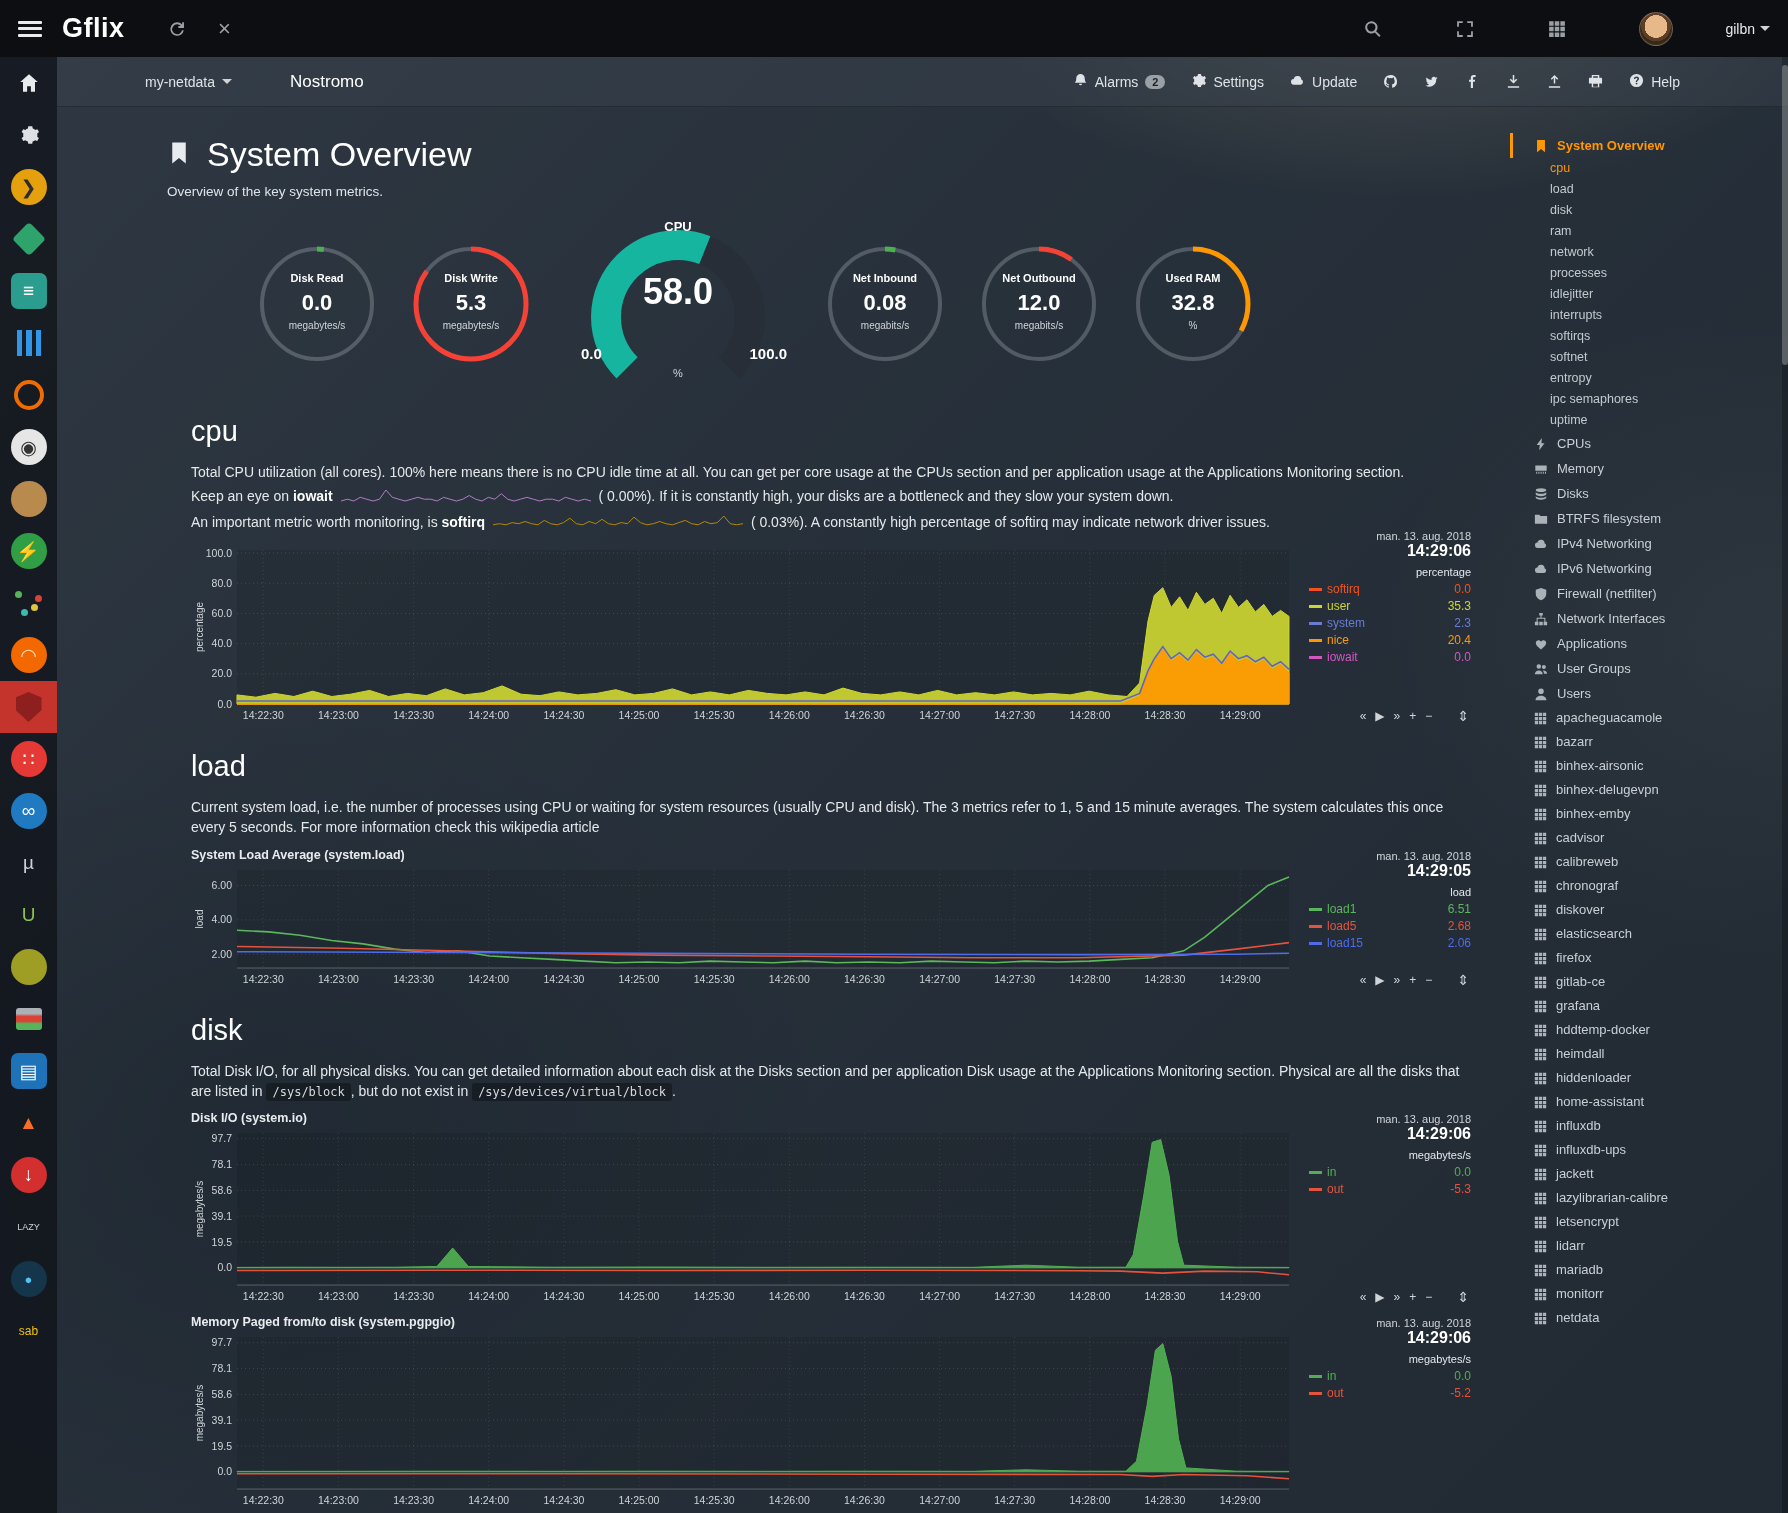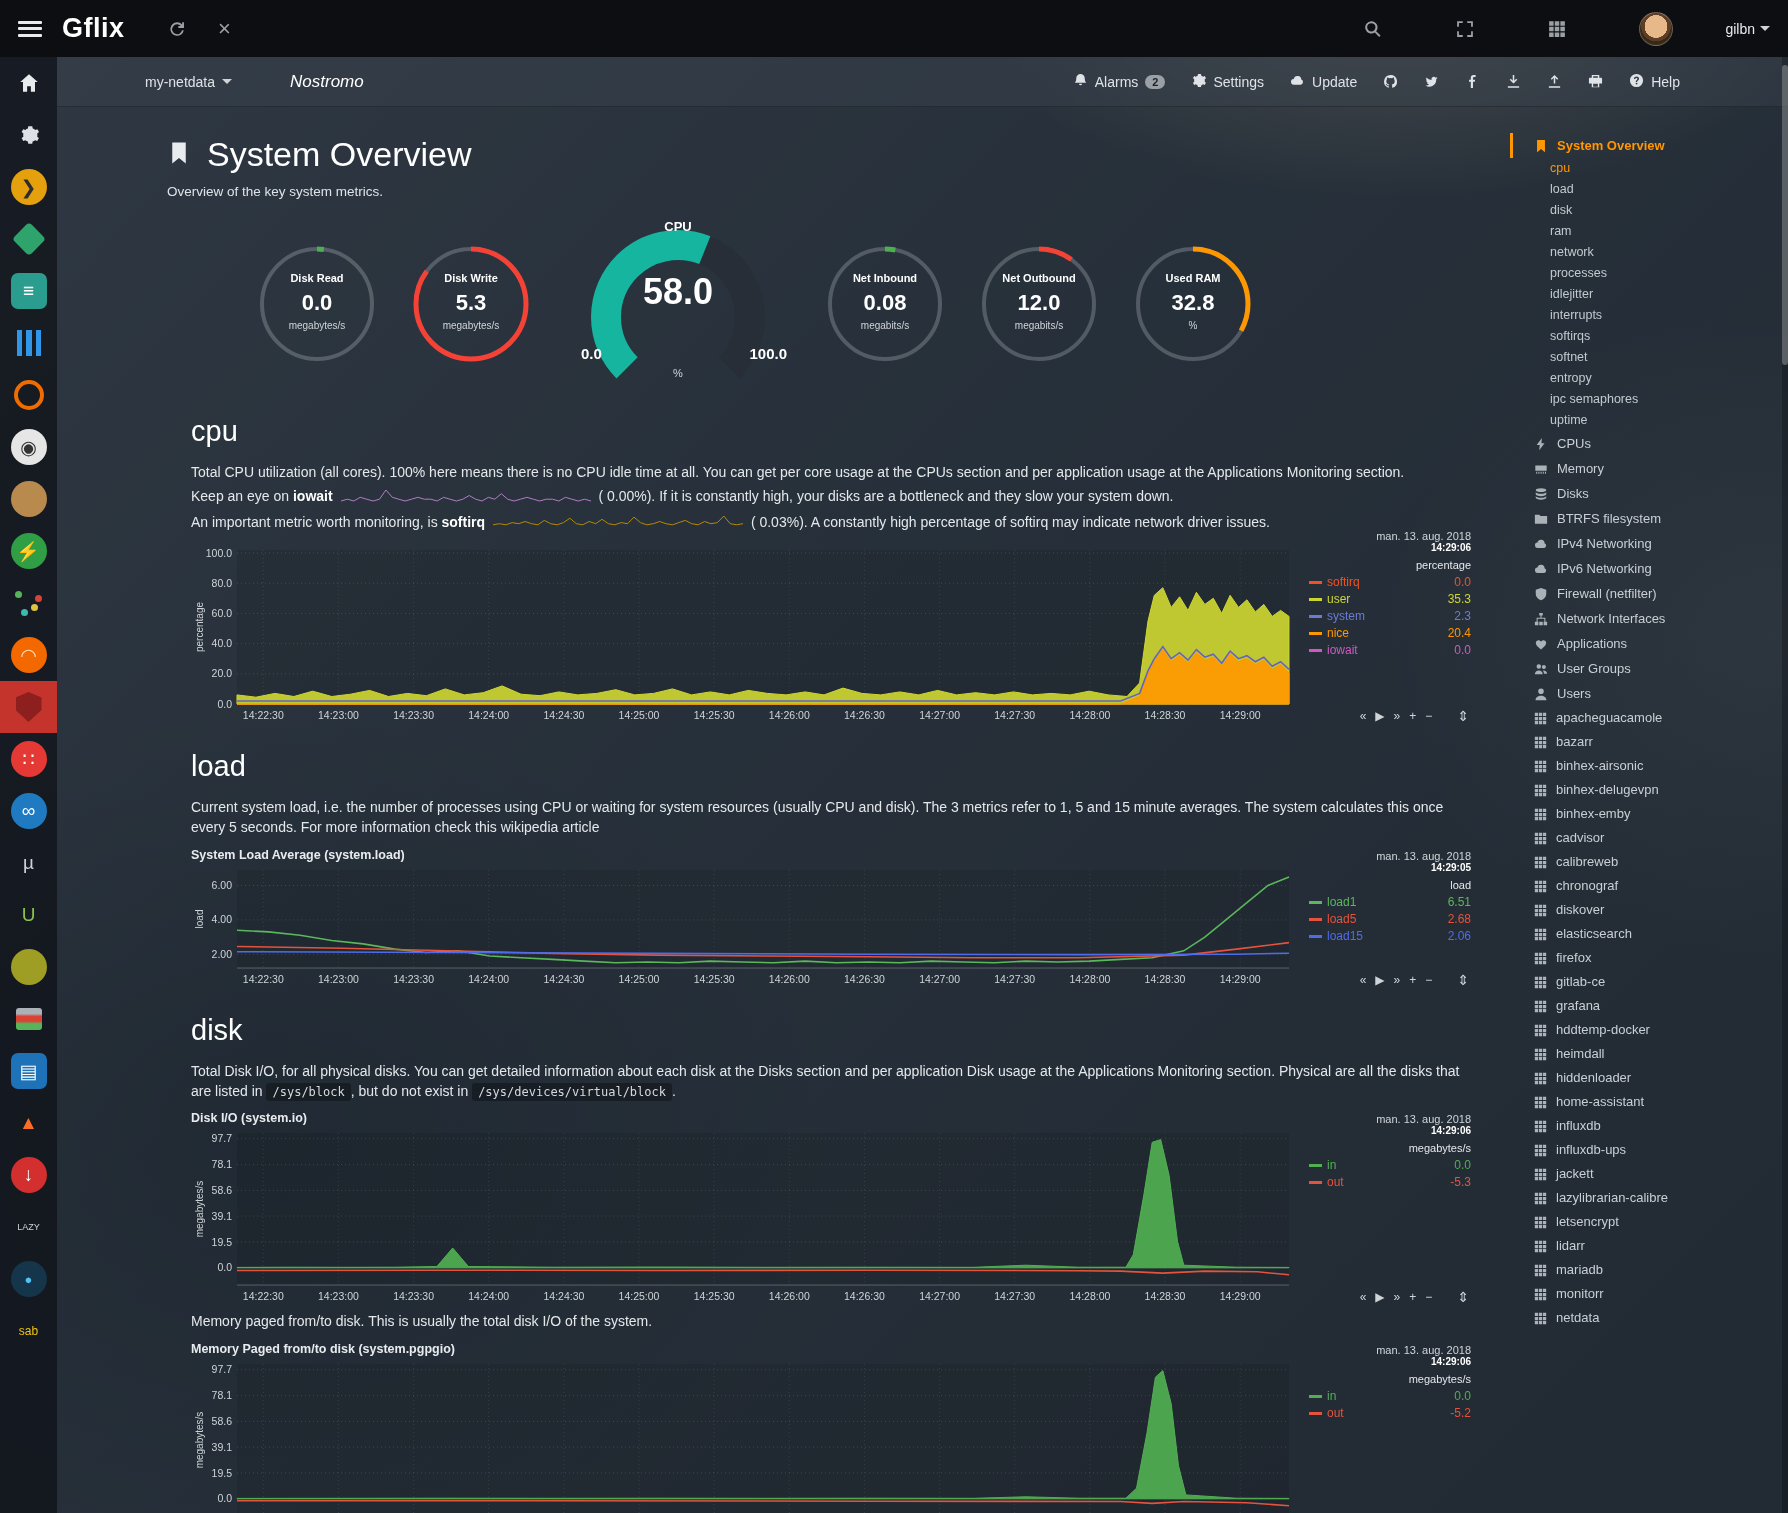--- a/index.html
+++ b/index.html
@@ -39,21 +39,21 @@
   .tile.shield { clip-path:polygon(50% 0,100% 18%,100% 60%,50% 100%,0 60%,0 18%); width:26px; height:30px; }
   .tile.scatter i { position:absolute; width:7px; height:7px; border-radius:50%; }
   .tile.scatter i:nth-child(1){ left:4px; top:6px; background:#58b45a;}
   .tile.scatter i:nth-child(2){ right:5px; top:10px; background:#d84336;}
   .tile.scatter i:nth-child(3){ left:10px; bottom:5px; background:#3fb8af;}
   .tile.scatter i:nth-child(4){ right:9px; bottom:10px; background:#e0c341;}
   
   .nd-region { position:absolute; left:57px; top:57px; right:0; bottom:0; background:rgba(34,41,50,0.60); }
   .nd-header { height:50px; background:rgba(58,67,78,0.45); border-bottom:1px solid rgba(0,0,0,0.25); display:flex; align-items:center; font-size:14px; }
   .ndh-host { margin-left:88px; color:#dfe3e8; display:flex; align-items:center; gap:7px; cursor:pointer; }
-  .ndh-server { margin-left:58px; font-size:17px; color:#fff;font-style:italic; }
+  .ndh-server { margin-left:58px; font-size:17px; color:#fff; }
   .ndh-right { margin-left:auto; display:flex; align-items:center; gap:26px; padding-right:108px; color:#dfe3e8; }
   .ndh-item { display:flex; align-items:center; gap:7px; cursor:pointer; white-space:nowrap; }
   .ndh-item svg { width:15px; height:15px; }
   .badge { background:#9aa0a6; color:#1b2027; font-size:11px; font-weight:bold; border-radius:9px; padding:1px 7px; }
   
   .nd-main { position:absolute; left:0; top:50px; right:278px; bottom:0; padding:28px 34px 0 110px; overflow:hidden; }
   .page-title-row { display:flex; align-items:center; gap:16px; }
   .page-title-row svg { width:24px; height:30px; color:#e8ecef; }
   .page-title { font-size:34px; font-weight:normal; color:#fff; }
   .page-sub { font-size:13.5px; margin-top:10px; color:#dfe3e8; }
@@ -75,21 +75,21 @@
   .desc { font-size:14px; line-height:1.45; color:#e4e8eb; margin:4px 0 4px 24px; max-width:1290px; }
   .desc b { color:#fff; }
   .code { font-family:"DejaVu Sans Mono", monospace; font-size:12px; background:rgba(15,18,22,0.55); color:#d6dade; padding:2px 6px; border-radius:3px; }
   .spark { vertical-align:middle; margin:0 4px; }
   
   .chart { margin:10px 0 6px 24px; }
   .chart-title { font-size:12.5px; font-weight:bold; color:#e8ecef; margin-bottom:2px; }
   .chart-flex { display:flex; }
   .legend { width:172px; padding-left:10px; font-size:12px; position:relative; }
   .lg-date { text-align:right; color:#cfd4d8; font-size:11px; margin-top:-14px; }
-  .lg-time { text-align:right; color:#fff; font-weight:bold; font-size:10px; }
+  .lg-time { text-align:right; color:#fff; font-weight:bold; font-size:16px; }
   .lg-unit { text-align:right; color:#e4e8eb; font-size:11px; margin:6px 0 3px; }
   .lg-row { display:flex; justify-content:space-between; line-height:17px; cursor:pointer; }
   .lg-name { display:flex; align-items:center; gap:5px; }
   .lg-dash { display:inline-block; width:13px; height:3px; }
   .toolbar { position:absolute; bottom:0; right:2px; display:flex; gap:9px; color:#cfd4d8; font-size:12px; align-items:center; }
   .tb-btn { cursor:pointer; }
   .tb-btn.resize { margin-left:16px; font-size:14px; }
   
   .nd-menu { position:absolute; right:0; top:50px; width:278px; bottom:0; padding-top:26px; overflow:hidden; font-size:13px; }
   .mn-sec { display:flex; align-items:center; gap:9px; padding:4px 8px 4px 24px; color:#c9cfd4; cursor:pointer; line-height:17px; }
@@ -641,21 +641,20 @@
               <span class="tb-btn">«</span>
               <span class="tb-btn">▶</span>
               <span class="tb-btn">»</span>
               <span class="tb-btn">+</span>
               <span class="tb-btn">−</span>
               <span class="tb-btn resize">⇕</span>
             </div>
           </div>
         </div>
       </div>
-    <p class="desc">Memory paged from/to disk. This is usually the total disk I/O of the system.</p>
     <div class="chart">
         <div class="chart-title">Memory Paged from/to disk (system.pgpgio)</div>
         <div class="chart-flex">
           <svg width="1108" height="178">
             <rect x="46" y="6" width="1052" height="152" fill="rgba(0,0,0,0.10)"></rect>
             <line x1="46" y1="140.8" x2="1098" y2="140.8" stroke="rgba(255,255,255,0.14)" stroke-dasharray="1 3"></line>
             <text x="41" y="144.3" text-anchor="end" font-size="10.5" fill="#cfd4d8">0.0</text>
             <line x1="46" y1="115.0" x2="1098" y2="115.0" stroke="rgba(255,255,255,0.14)" stroke-dasharray="1 3"></line>
             <text x="41" y="118.5" text-anchor="end" font-size="10.5" fill="#cfd4d8">19.5</text>
             <line x1="46" y1="89.1" x2="1098" y2="89.1" stroke="rgba(255,255,255,0.14)" stroke-dasharray="1 3"></line>

